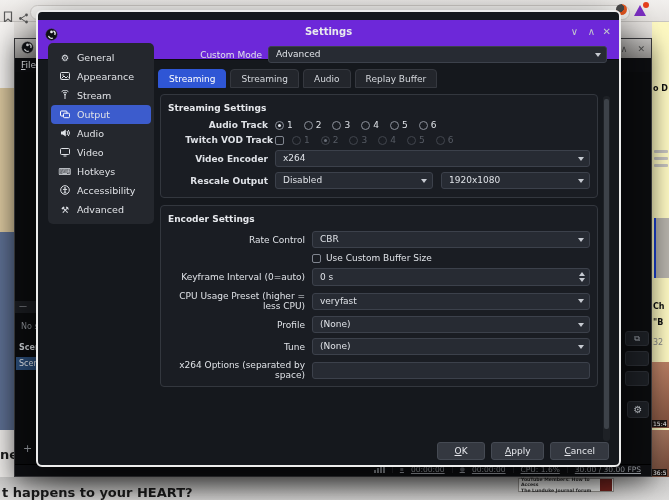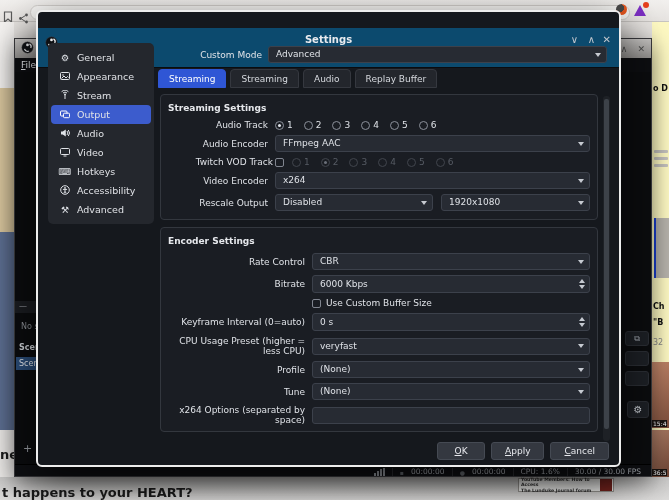--- a/index.html
+++ b/index.html
@@ -41,29 +41,29 @@
   .obs { left:14px; top:38px; width:638px; height:439px; background:#0b0c0e; border:1px solid #37373a; box-shadow:0 6px 22px rgba(0,0,0,.5); }
   .obs-tb { position:absolute; left:0; top:0; width:100%; height:19px; background:linear-gradient(#c0bebc,#8f8d8b); display:flex; align-items:center; padding:0 6px; }
   .obs-tb-btn { color:#4b4b4b; font-size:9px; margin-left:10px; }
   .obs-menu { position:absolute; left:0; top:19px; width:100%; height:14px; background:#0d0e11; color:#e3e5e9; font-size:9px; line-height:14px; padding-left:6px; }
   .dockhdr { position:absolute; left:0; top:262px; width:24px; height:12px; background:#1a1c20; color:#8e9298; font-size:8px; line-height:12px; padding-left:4px; }
   .nosrc { position:absolute; left:6px; top:283px; color:#8d9196; font-size:8px; }
   .scenes-h { position:absolute; left:4px; top:304px; color:#ced2d7; font-size:8px; font-weight:600; }
   .scene-sel { position:absolute; left:1px; top:318px; width:32px; height:13px; background:#2a4c77; color:#e6e9ed; font-size:8px; line-height:13px; padding-left:3px; }
   .dock-add { position:absolute; left:8px; top:403px; color:#9a9ea4; font-size:11px; }
   .rp-btn { position:absolute; width:24px; height:15px; background:#1c1f24; border:1px solid #2a2d33; border-radius:3px; color:#9aa0a8; font-size:8px; text-align:center; line-height:14px; }
-  .statusbar { position:absolute; left:0; bottom:0; width:100%; height:12px; background:#0e0f12; border-top:1px solid #000; display:flex; align-items:flex-end; justify-content:flex-end; gap:7px; padding-right:10px; font-size:7.5px; color:#9da1a7; }
+  .statusbar { position:absolute; left:0; bottom:0; width:100%; height:12px; background:#0e0f12; border-top:1px solid #000; display:flex; align-items:flex-start; justify-content:flex-end; gap:7px; padding-right:10px; font-size:7.5px; color:#9da1a7;text-decoration:underline; }
   .sb-sep { width:1px; height:8px; background:#27282c; }
   .bars { display:inline-flex; align-items:flex-end; gap:1px; height:8px; }
   .bars i { display:block; width:2px; background:#878b91; }
   .dim-ic { color:#5c6066; font-size:6px; }
 
   
   .dlg { left:36px; top:10px; width:585px; height:457px; background:#15181d; border:2px solid #ededed; border-radius:6px; box-shadow:0 12px 40px rgba(0,0,0,.65); overflow:hidden; }
-  .dlg-tb { position:absolute; left:0; top:16px; width:100%; height:40px; background:#0c4a6e; border-bottom:1px solid #0b0c0f; }
+  .dlg-tb { position:absolute; left:0; top:8px; width:100%; height:40px; background:#6d28d9; border-bottom:1px solid #0b0c0f; }
   .dlg-title { position:absolute; left:0; right:0; top:6px; text-align:center; color:#e8eaee; font-size:10px; font-weight:600; }
   .dlg-tbi { position:absolute; top:7px; color:#c2c7ce; font-size:10px; line-height:10px; }
 
   .sbp { position:absolute; left:10px; top:31px; width:106px; background:#24272d; border-radius:5px; padding:5px 0; }
   .sb-item { display:flex; align-items:center; height:19px; padding-left:7px; border-radius:4px; margin:0 3px; }
   .sb-item.active { background:#3c5ccd; }
   .sb-ico { width:14px; text-align:center; font-size:9px; color:#dfe2e7; line-height:10px; }
   .sb-lbl { font-size:9.5px; color:#e0e2e6; margin-left:5px; }
 
   .om-label { position:absolute; left:118px; top:38px; width:106px; text-align:right; font-size:9px; color:#dfe2e7; }
@@ -71,21 +71,21 @@
 
   .tabs { position:absolute; left:120px; top:57px; display:flex; gap:4px; }
   .tab { height:19px; line-height:19px; padding:0 10px; font-size:9px; color:#d6d9de; background:#23262c; border:1px solid #35383f; border-radius:4px 4px 0 0; }
   .tab.active { background:#2f56d5; border-color:#2f56d5; color:#fff; }
 
   .content { position:absolute; left:120px; top:82px; width:448px; height:349px; overflow:hidden; }
   .gbox { margin-left:2px; width:438px; background:#1a1d23; border:1px solid #33373e; border-radius:4px; padding:8px 7px 6px 7px; margin-bottom:7px; }
   .gtitle { font-size:9px; font-weight:bold; color:#e6e8ec; margin-bottom:7px; }
   .frow { display:flex; align-items:center; margin-bottom:5px; }
   .flabel { text-align:right; padding-right:7px; font-size:9px; color:#dfe2e7; flex:none; }
-  .g1 .flabel { width:107px; }
+  .g1 .flabel { width:107px;font-weight:bold; }
   .g2 .flabel { width:144px; }
   .fctrl { flex:1; display:flex; align-items:center; }
 
   .dd, .spin, .txt { position:relative; height:17px; background:#272b33; border:1px solid #3c414b; border-radius:3px; color:#dfe2e7; font-size:9px; line-height:15px; }
   .dd { padding:0 20px 0 7px; }
   .txt { padding:0 7px; width:100%; font-family:"DejaVu Sans",sans-serif; }
   .dd-btn { position:absolute; right:0; top:0; width:16px; height:100%; display:flex; align-items:center; justify-content:center; }
   .dd-btn::after { content:""; width:0; height:0; border-left:3.5px solid transparent; border-right:3.5px solid transparent; border-top:4px solid #c6cad1; }
   .spin { padding:0 18px 0 7px; height:18px; line-height:16px; width:100%; }
   .spin-btns { position:absolute; right:0; top:0; width:15px; height:100%; display:flex; flex-direction:column; align-items:center; justify-content:center; gap:2px; }
@@ -320,29 +320,20 @@
             <span class="rb-num">3</span>
           <span class="rb"></span>
             <span class="rb-num">4</span>
           <span class="rb"></span>
             <span class="rb-num">5</span>
           <span class="rb"></span>
             <span class="rb-num">6</span>
         </div>
       </div>
 
-      <div class="frow">
-        <div class="flabel">Audio Encoder</div>
-        <div class="fctrl">
-            <div class="dd" style="width:100%;">
-          <span>FFmpeg AAC</span>
-          <span class="dd-btn"></span>
-        </div>
-          </div>
-      </div>
 
       <div class="frow dis">
         <div class="flabel" style="padding-right:2px;">Twitch VOD Track</div>
         <div class="fctrl">
           <span class="cb"></span>
           <span style="width:8px;"></span>
           <span class="rb"></span>
             <span class="rb-num">1</span>
           <span class="rb sel"></span>
             <span class="rb-num">2</span>
@@ -388,32 +379,20 @@
       <div class="frow">
         <div class="flabel">Rate Control</div>
         <div class="fctrl">
             <div class="dd" style="width:100%;">
           <span>CBR</span>
           <span class="dd-btn"></span>
         </div>
           </div>
       </div>
 
-      <div class="frow">
-        <div class="flabel">Bitrate</div>
-        <div class="fctrl">
-            <div class="spin">
-          <span>6000 Kbps</span>
-          <span class="spin-btns">
-                <span class="spin-up"></span>
-                <span class="spin-dn"></span>
-              </span>
-        </div>
-          </div>
-      </div>
 
       <div class="frow">
         <div class="flabel"></div>
         <div class="fctrl">
           <span class="cb"></span>
           <span class="cb-lbl">Use Custom Buffer Size</span>
         </div>
       </div>
 
       <div class="frow">

